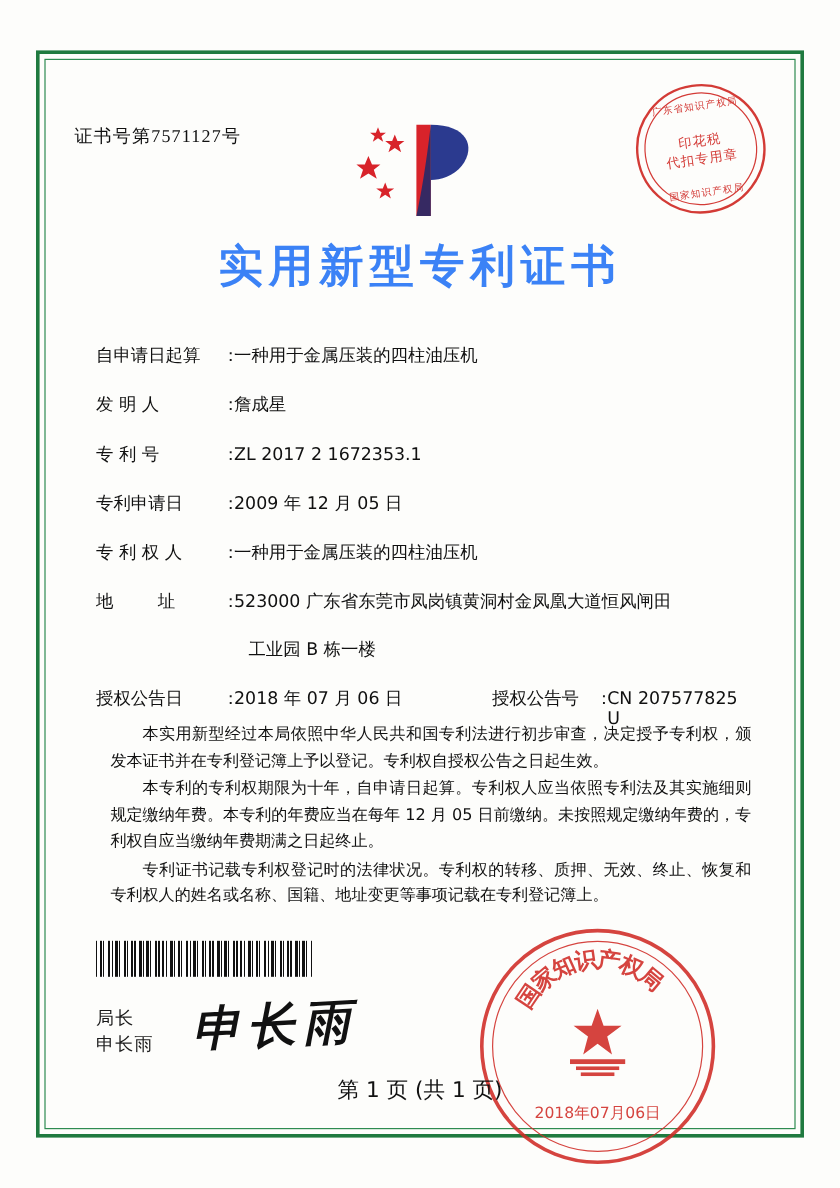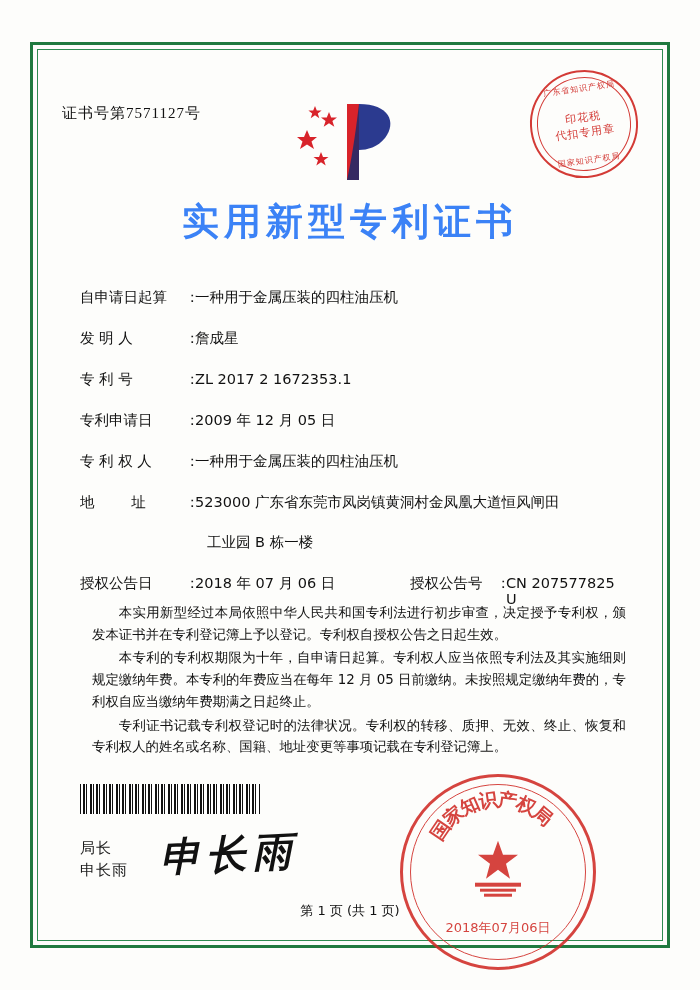--- a/index.html
+++ b/index.html
@@ -276,21 +276,21 @@
     height: 86px;
   }
 
   
   .footer {
     position: absolute;
     left: 0;
     right: 0;
     bottom: 8px;
     text-align: center;
-    font-size: 13px;
+    font-size: 18px;
     color: #111;
     margin-top: 44px;
   }
   .arc-char {
     position: absolute;
     font-size: 19px;
     font-weight: bold;
     transform-origin: 50% 82px;
     left: 50%;
     top: 10px;

